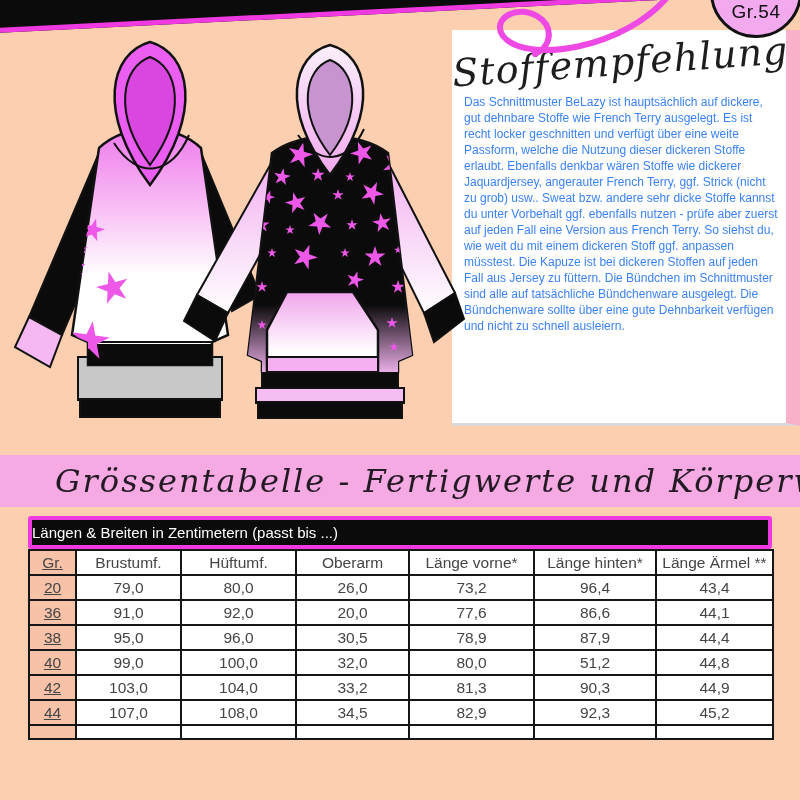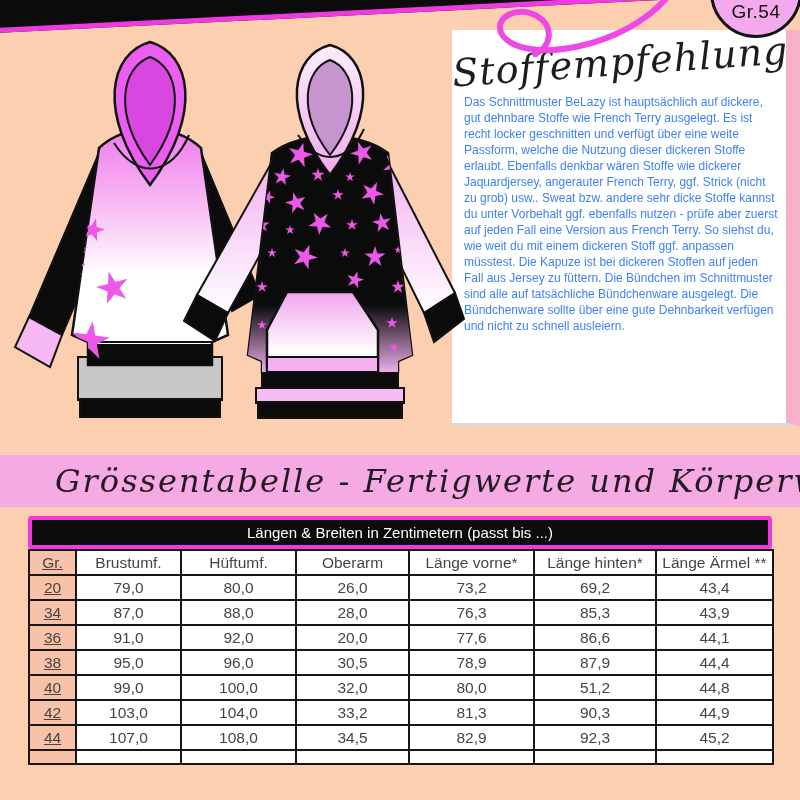--- a/index.html
+++ b/index.html
@@ -51,21 +51,21 @@
   }
   .section-banner .script {
     font-family:"DejaVu Serif", serif; font-style:italic;
     font-size:32px; color:#241a24; letter-spacing:2px;
     padding-left:55px; white-space:nowrap;
   }
   
   .table-wrap { position:absolute; left:28px; top:516px; width:744px; z-index:2; }
   .table-title-bar {
     background:#0b0b0b; border:4px solid #ee3ae0; border-radius:3px;
-    color:#ffffff; text-align:center; font-size:15px;
+    color:#ffffff; font-size:15px;
     padding:4px 0; margin-bottom:0;
   }
   table.size-table {
     width:100%; border-collapse:collapse; table-layout:fixed;
     font-size:15.5px; color:#454545; background:#ffffff;
   }
   table.size-table th, table.size-table td {
     border:2.4px solid #161616; text-align:center;
     height:25px; font-weight:normal; padding:0;
     overflow:hidden; white-space:nowrap;
@@ -238,31 +238,22 @@
           <th>Länge Ärmel **</th>
         </tr>
     </thead>
     <tbody id="table-body">
         <tr>
           <td class="gr">20</td>
           <td>79,0</td>
           <td>80,0</td>
           <td>26,0</td>
           <td>73,2</td>
-          <td>69,2</td>
+          <td>96,4</td>
           <td>43,4</td>
-        </tr>
-        <tr>
-          <td class="gr">34</td>
-          <td>87,0</td>
-          <td>88,0</td>
-          <td>28,0</td>
-          <td>76,3</td>
-          <td>85,3</td>
-          <td>43,9</td>
         </tr>
         <tr>
           <td class="gr">36</td>
           <td>91,0</td>
           <td>92,0</td>
           <td>20,0</td>
           <td>77,6</td>
           <td>86,6</td>
           <td>44,1</td>
         </tr>

